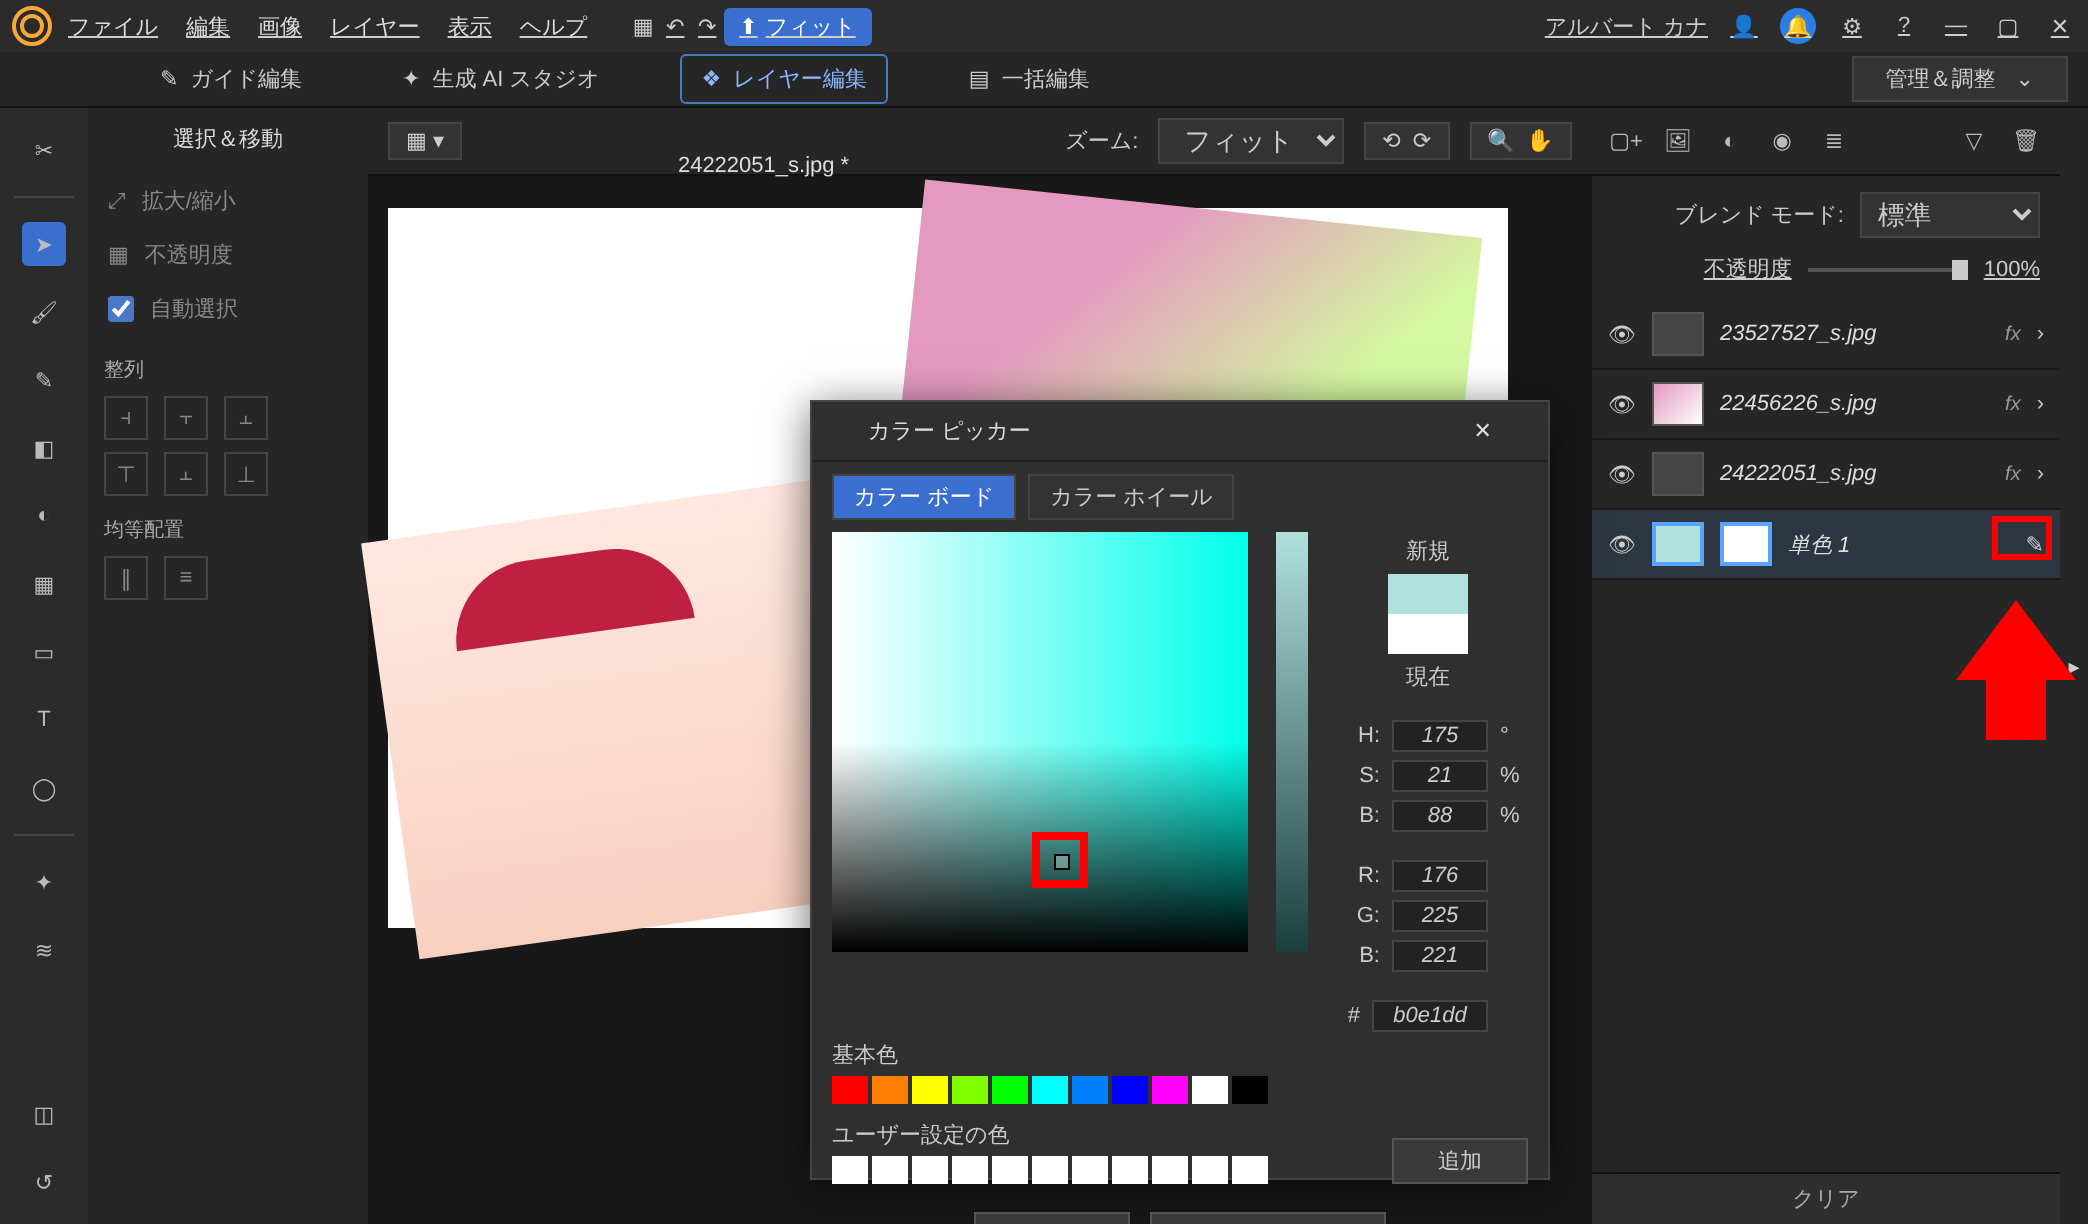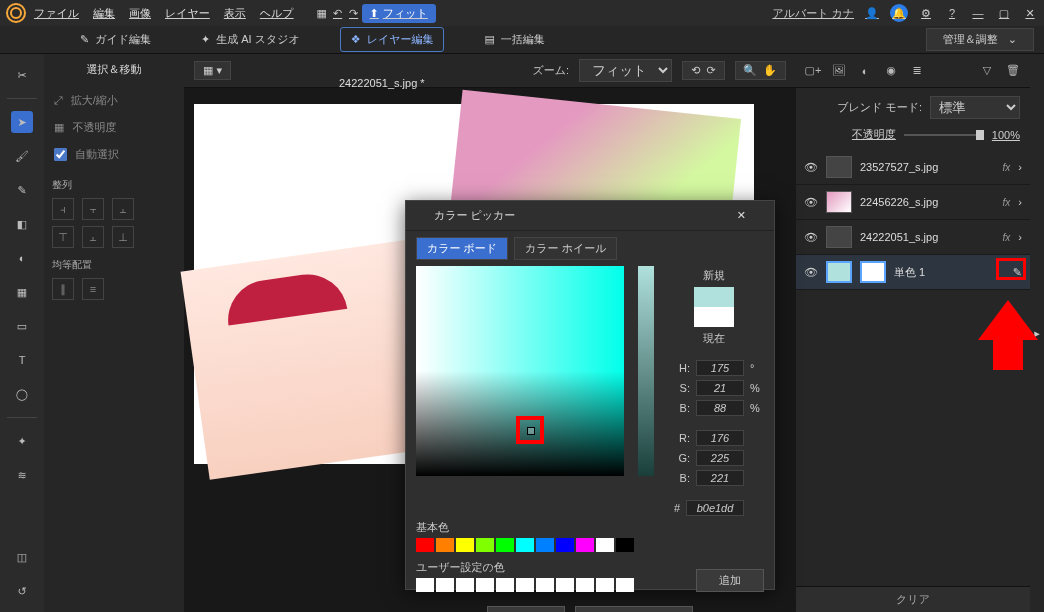--- a/index.html
+++ b/index.html
@@ -42,21 +42,21 @@
 .right-side .blend{padding:8px 10px;display:flex;flex-direction:column;gap:8px;}
 .right-side .blend .r1{display:flex;align-items:center;gap:8px;justify-content:flex-end;}
 .right-side .blend select{background:#333;border:1px solid #444;color:#ccc;padding:2px 4px;width:90px;}
 .right-side .blend .opacity{display:flex;align-items:center;gap:8px;justify-content:flex-end;text-decoration:underline;}
 .right-side .blend .slider{flex:0 0 80px;height:2px;background:#555;position:relative;}
 .right-side .blend .slider::after{content:"";position:absolute;right:0;top:-4px;width:8px;height:10px;background:#ccc;}
 .layers{flex:1;overflow:auto;}
 .layer{display:flex;align-items:center;padding:6px 8px;gap:8px;border-bottom:1px solid #1a1a1a;}
 .layer .eye{color:#ccc;width:14px;}
 .layer .thumb{width:26px;height:22px;background:#444;border:1px solid #555;}
-.layer .name{flex:1;color:#ddd;font-size:11px;}
+.layer .name{flex:1;color:#ddd;font-size:11px;font-style:italic;}
 .layer .fx{color:#999;font-style:italic;font-size:10px;}
 .layer.selected{background:#2d3640;}
 .layer.selected .thumb{border:2px solid #5aa3ff;}
 .right-side .footer{height:26px;display:flex;align-items:center;justify-content:center;background:#2e2e2e;color:#aaa;border-top:1px solid #111;margin-top:auto;}
 .red-arrow{position:absolute;right:6px;top:300px;width:0;height:0;border-left:30px solid transparent;border-right:30px solid transparent;border-bottom:40px solid #f00;z-index:50;}
 .red-arrow::after{content:"";position:absolute;left:-15px;top:40px;width:30px;height:30px;background:#f00;}
 .red-box1{position:absolute;right:18px;top:258px;width:30px;height:22px;border:3px solid #f00;z-index:51;}
 .color-picker{position:absolute;left:405px;top:200px;width:370px;height:390px;background:#2f2f2f;border:1px solid #444;box-shadow:0 4px 20px rgba(0,0,0,0.6);z-index:100;}
 .color-picker .cp-title{height:30px;display:flex;align-items:center;padding:0 28px;color:#ddd;justify-content:space-between;border-bottom:1px solid #222;}
 .color-picker .tabs{display:flex;gap:6px;padding:6px 10px;}

